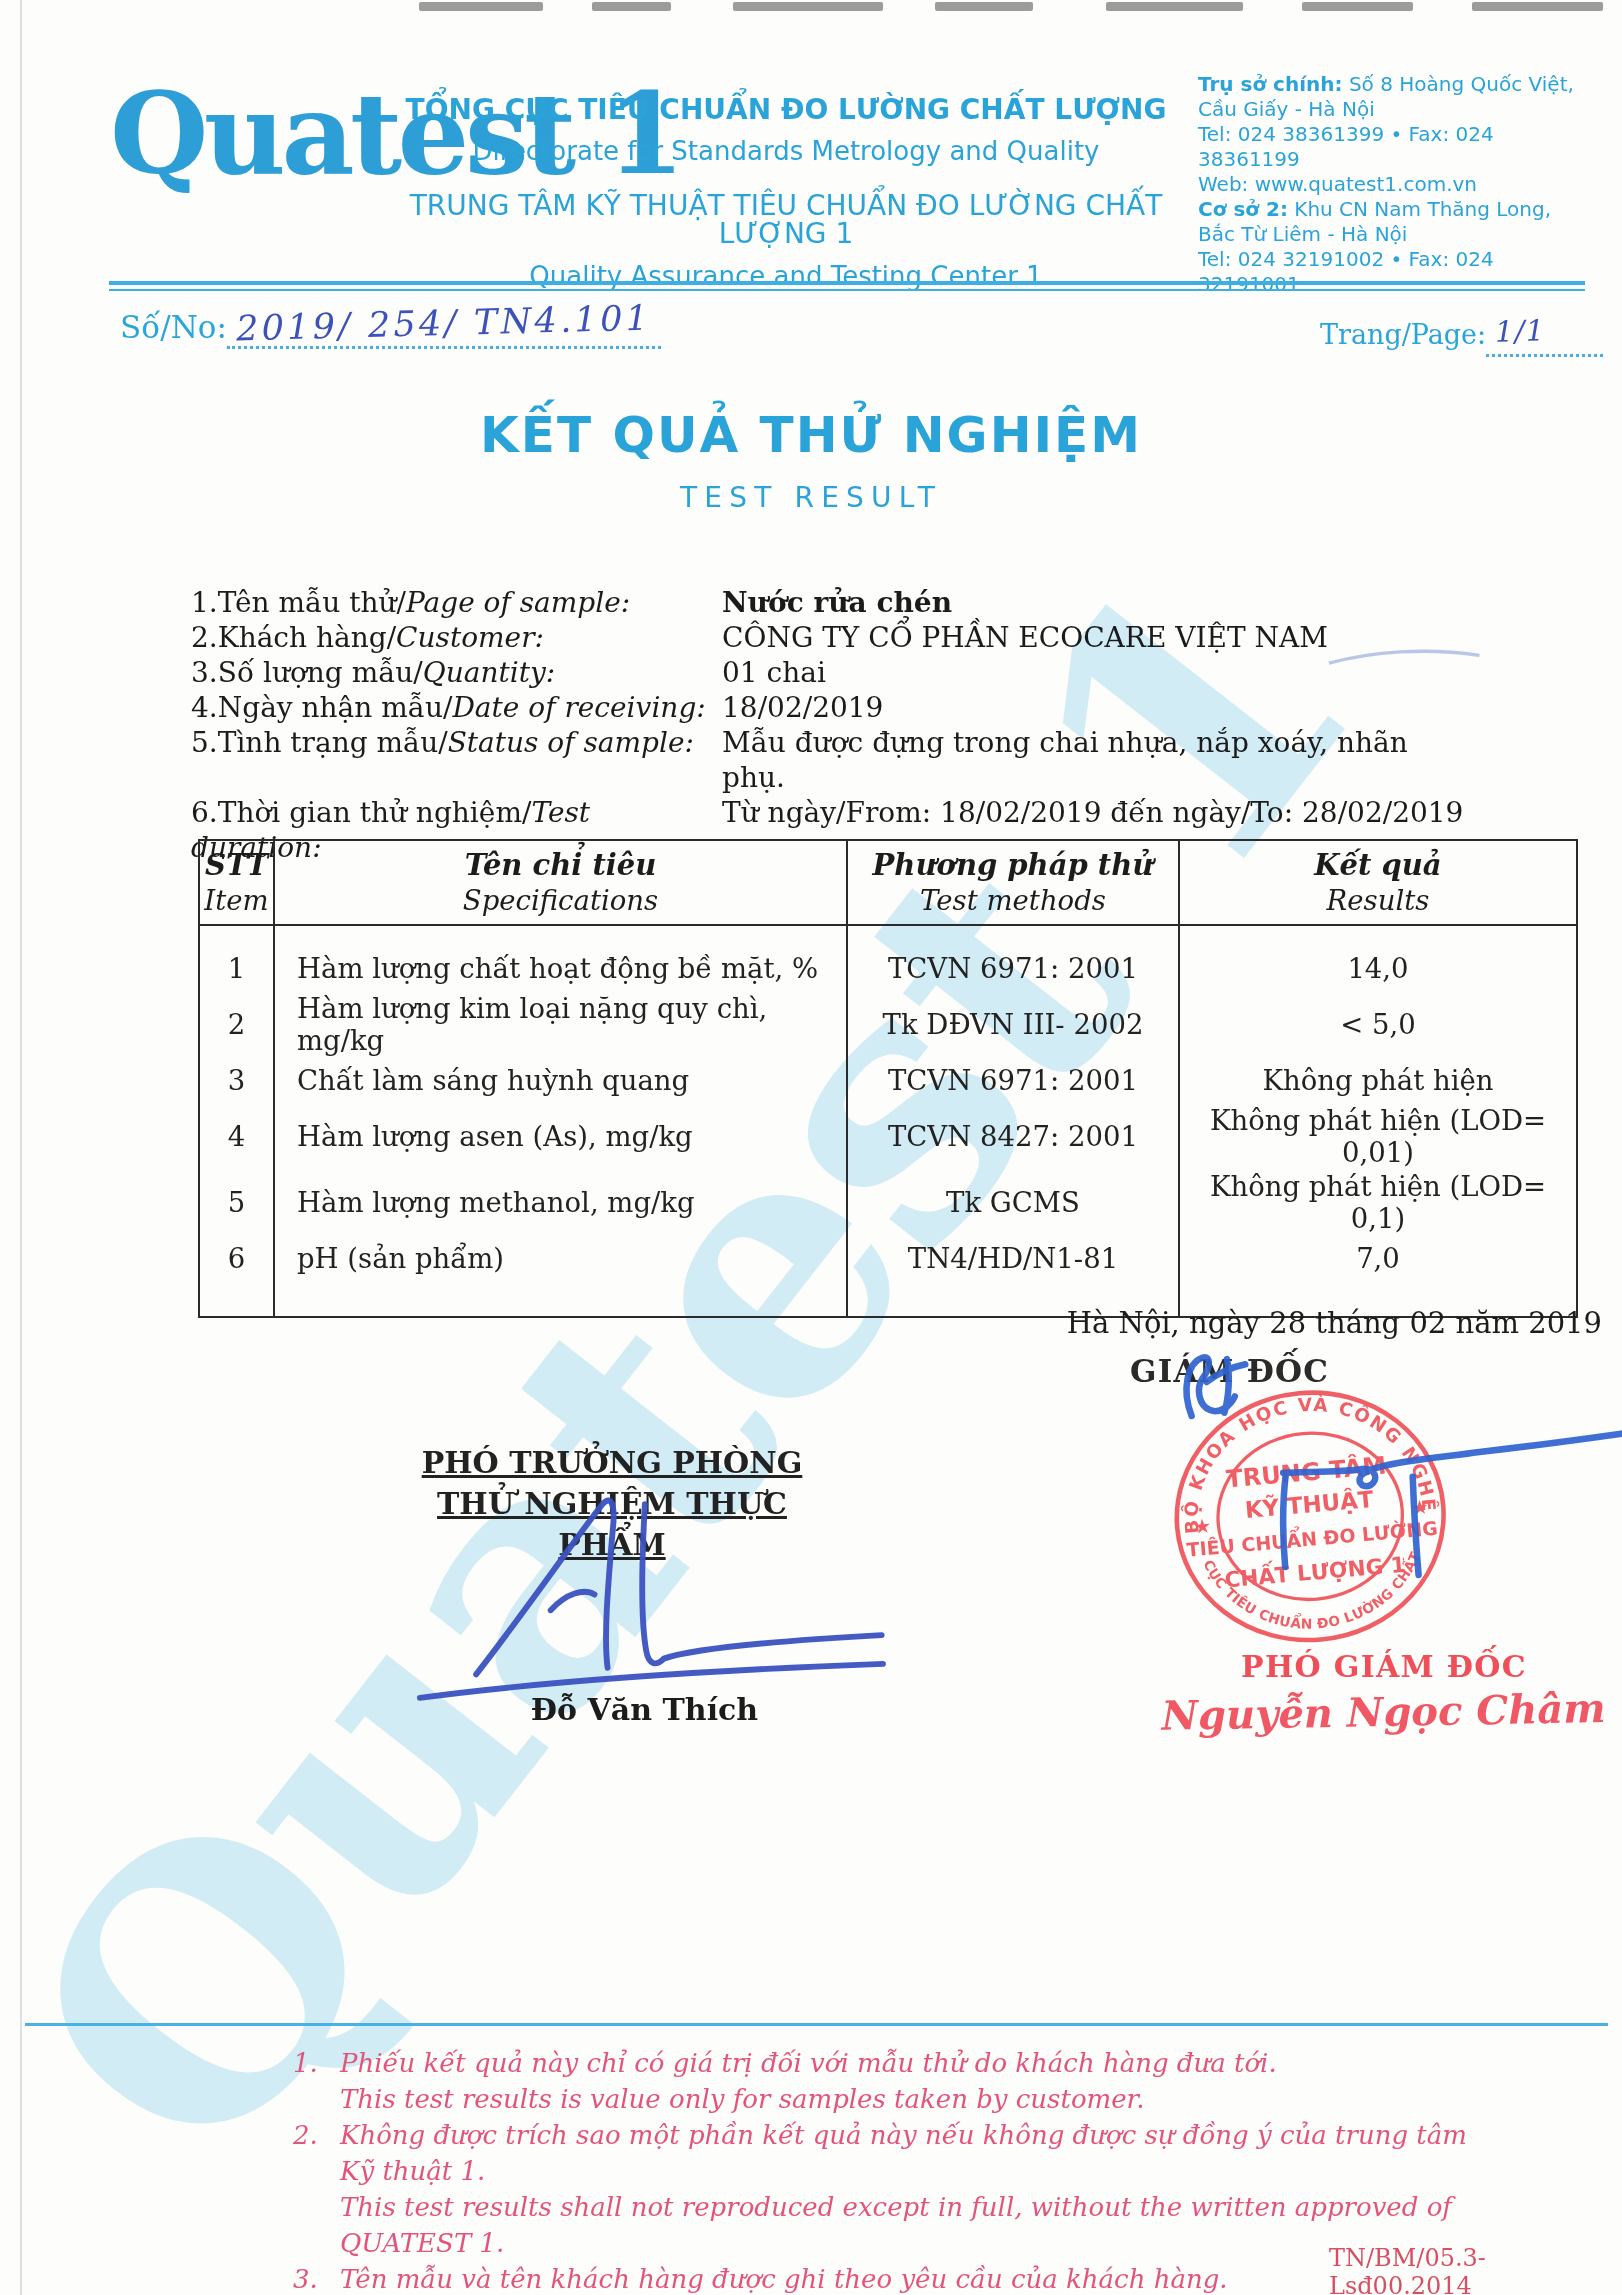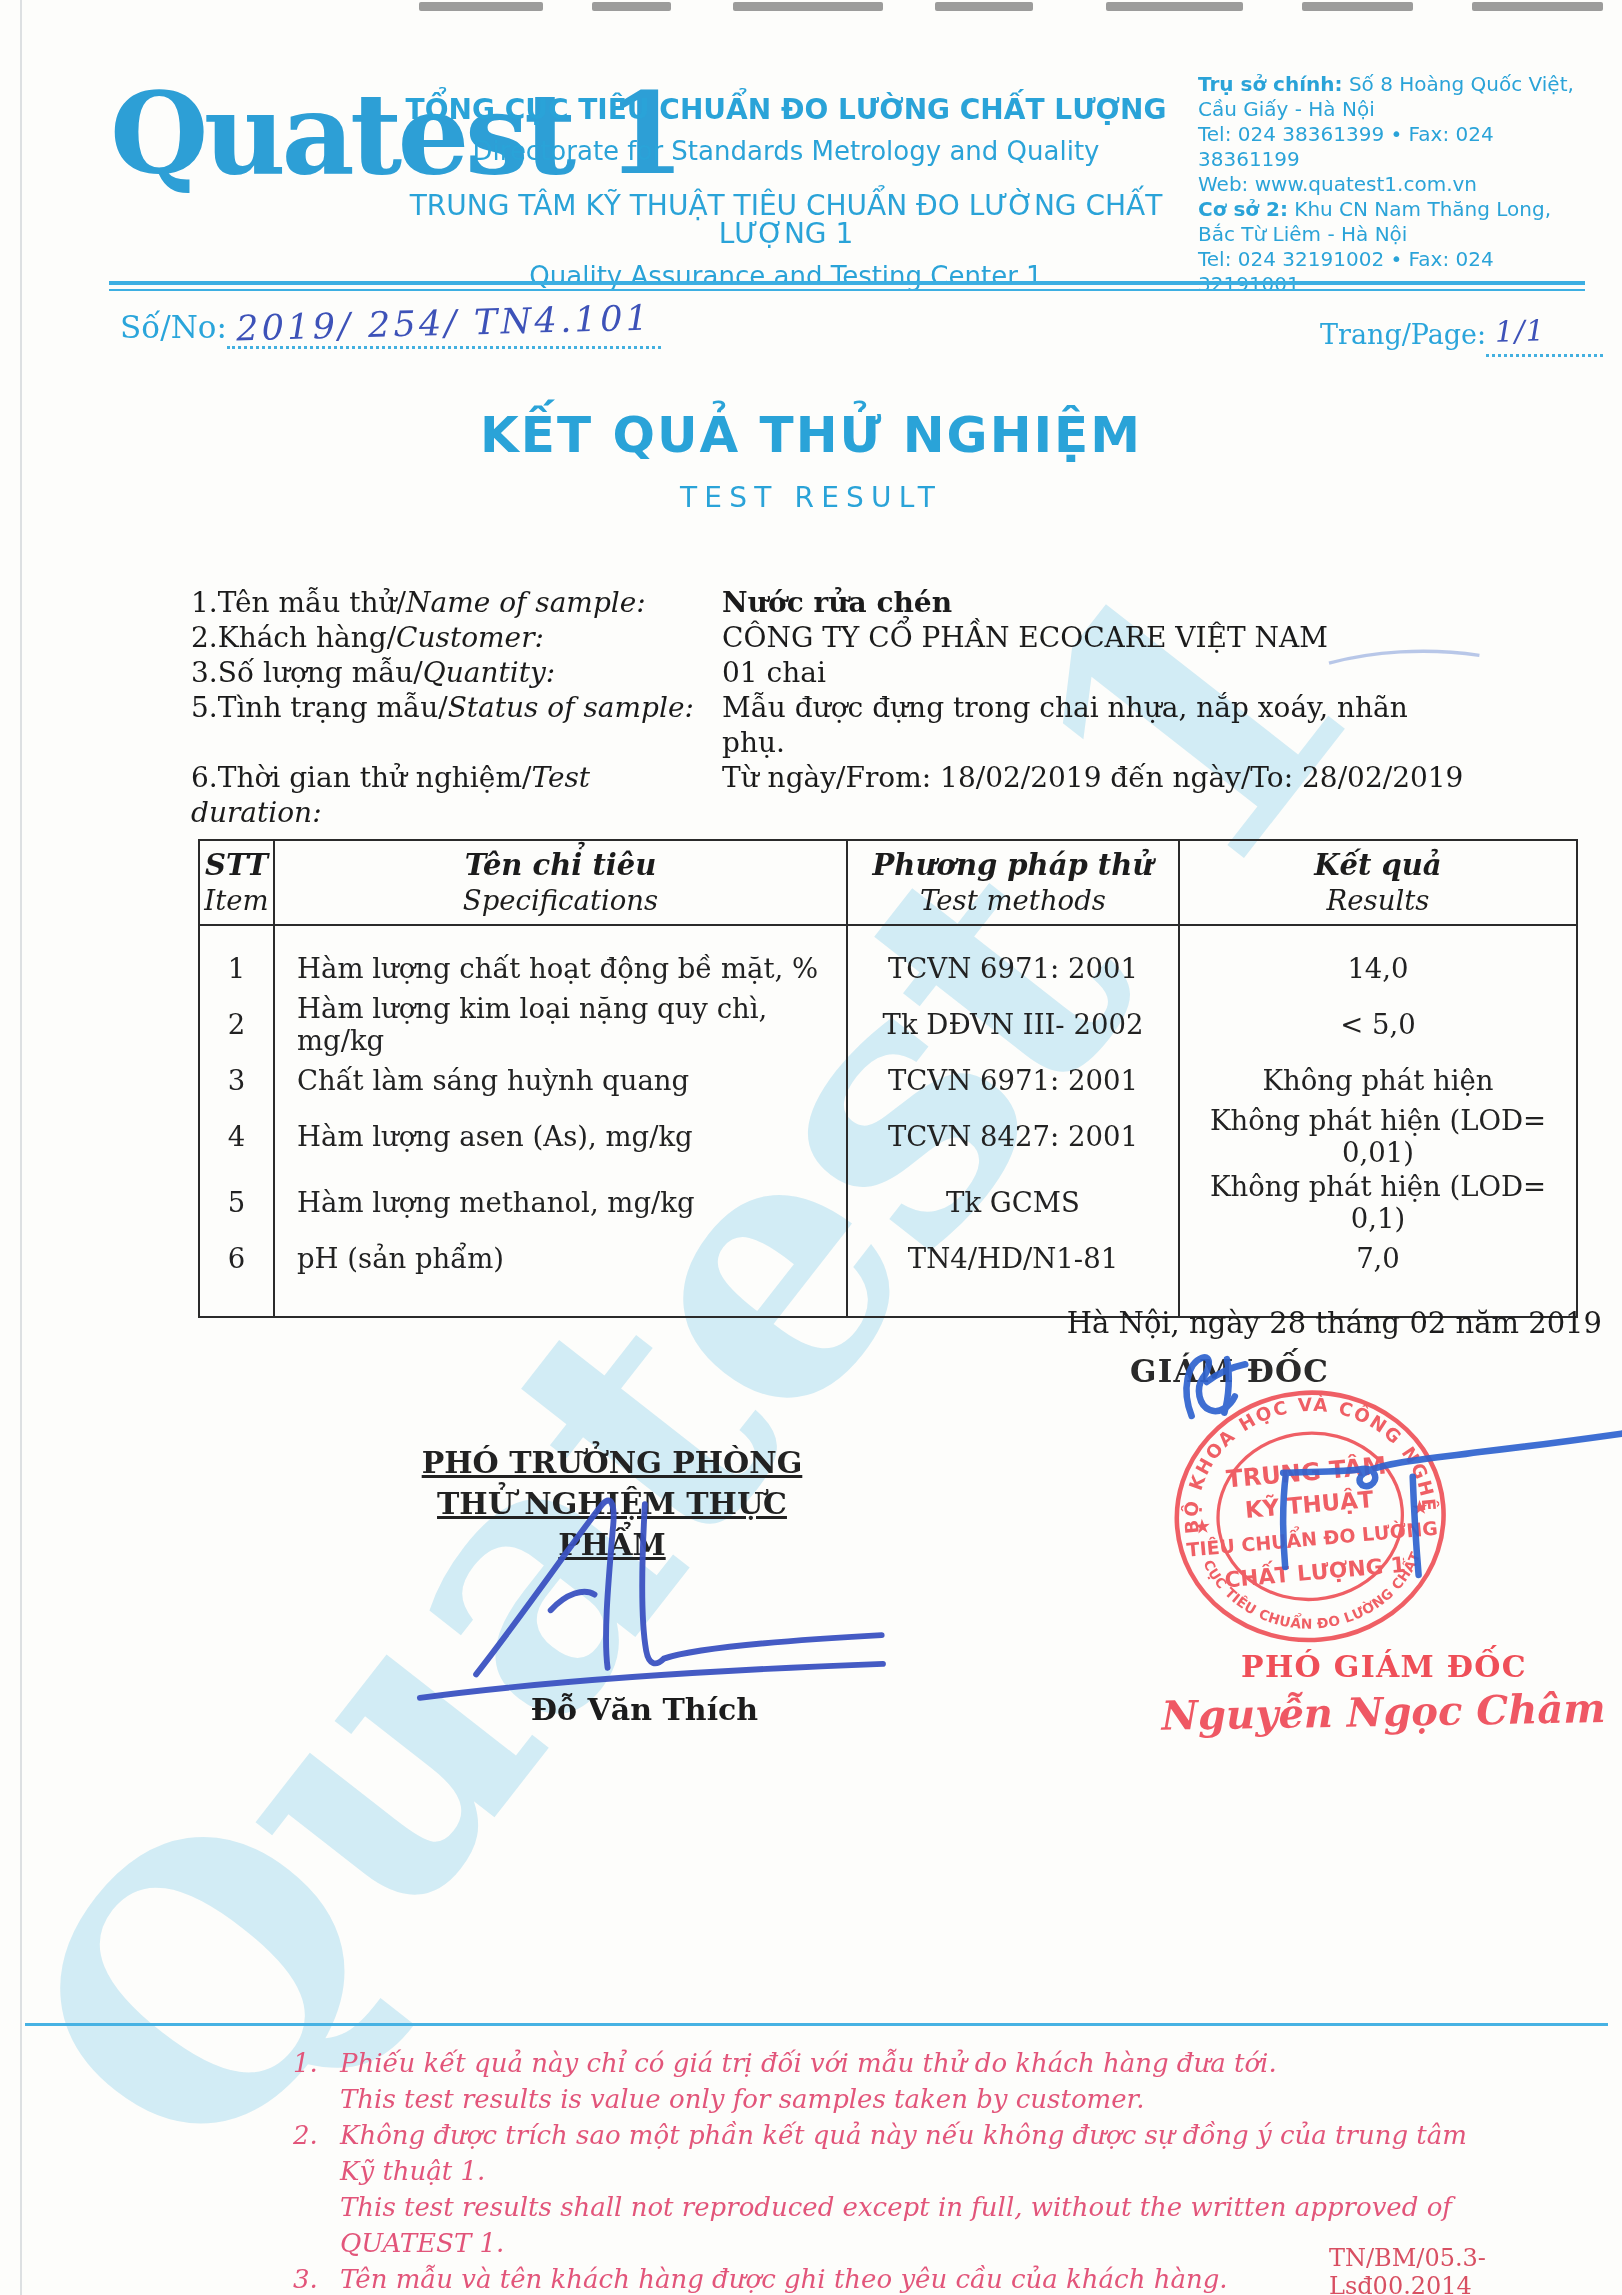--- a/index.html
+++ b/index.html
@@ -129,30 +129,34 @@
     </div>
     <div class="trang-row">
       <span>Trang/Page:</span><span class="dotline" style="min-width:98px;"><span class="hand">1/1</span></span>
     </div>
 
     <div class="title-vi">KẾT QUẢ THỬ NGHIỆM</div>
     <div class="title-en">TEST RESULT</div>
 
     <div class="info">
       <div class="irow">
-        <span class="ilabel"><span>1.Tên mẫu thử/</span><span class="en">Name of sample:</span></span>
+        <span class="ilabel"><span>1.Tên mẫu thử/</span><span class="en">Page of sample:</span></span>
         <span class="ival v-bold">Nước rửa chén</span>
       </div>
       <div class="irow">
         <span class="ilabel"><span>2.Khách hàng/</span><span class="en">Customer:</span></span>
         <span class="ival">CÔNG TY CỔ PHẦN ECOCARE VIỆT NAM</span>
       </div>
       <div class="irow">
         <span class="ilabel"><span>3.Số lượng mẫu/</span><span class="en">Quantity:</span></span>
         <span class="ival">01 chai</span>
+      </div>
+      <div class="irow">
+        <span class="ilabel"><span>4.Ngày nhận mẫu/</span><span class="en">Date of receiving:</span></span>
+        <span class="ival">18/02/2019</span>
       </div>
       <div class="irow">
         <span class="ilabel"><span>5.Tình trạng mẫu/</span><span class="en">Status of sample:</span></span>
         <span class="ival">Mẫu được đựng trong chai nhựa, nắp xoáy, nhãn phụ.</span>
       </div>
       <div class="irow">
         <span class="ilabel"><span>6.Thời gian thử nghiệm/</span><span class="en">Test duration:</span></span>
         <span class="ival">Từ ngày/From: 18/02/2019  đến ngày/To:  28/02/2019</span>
       </div>
     </div>

